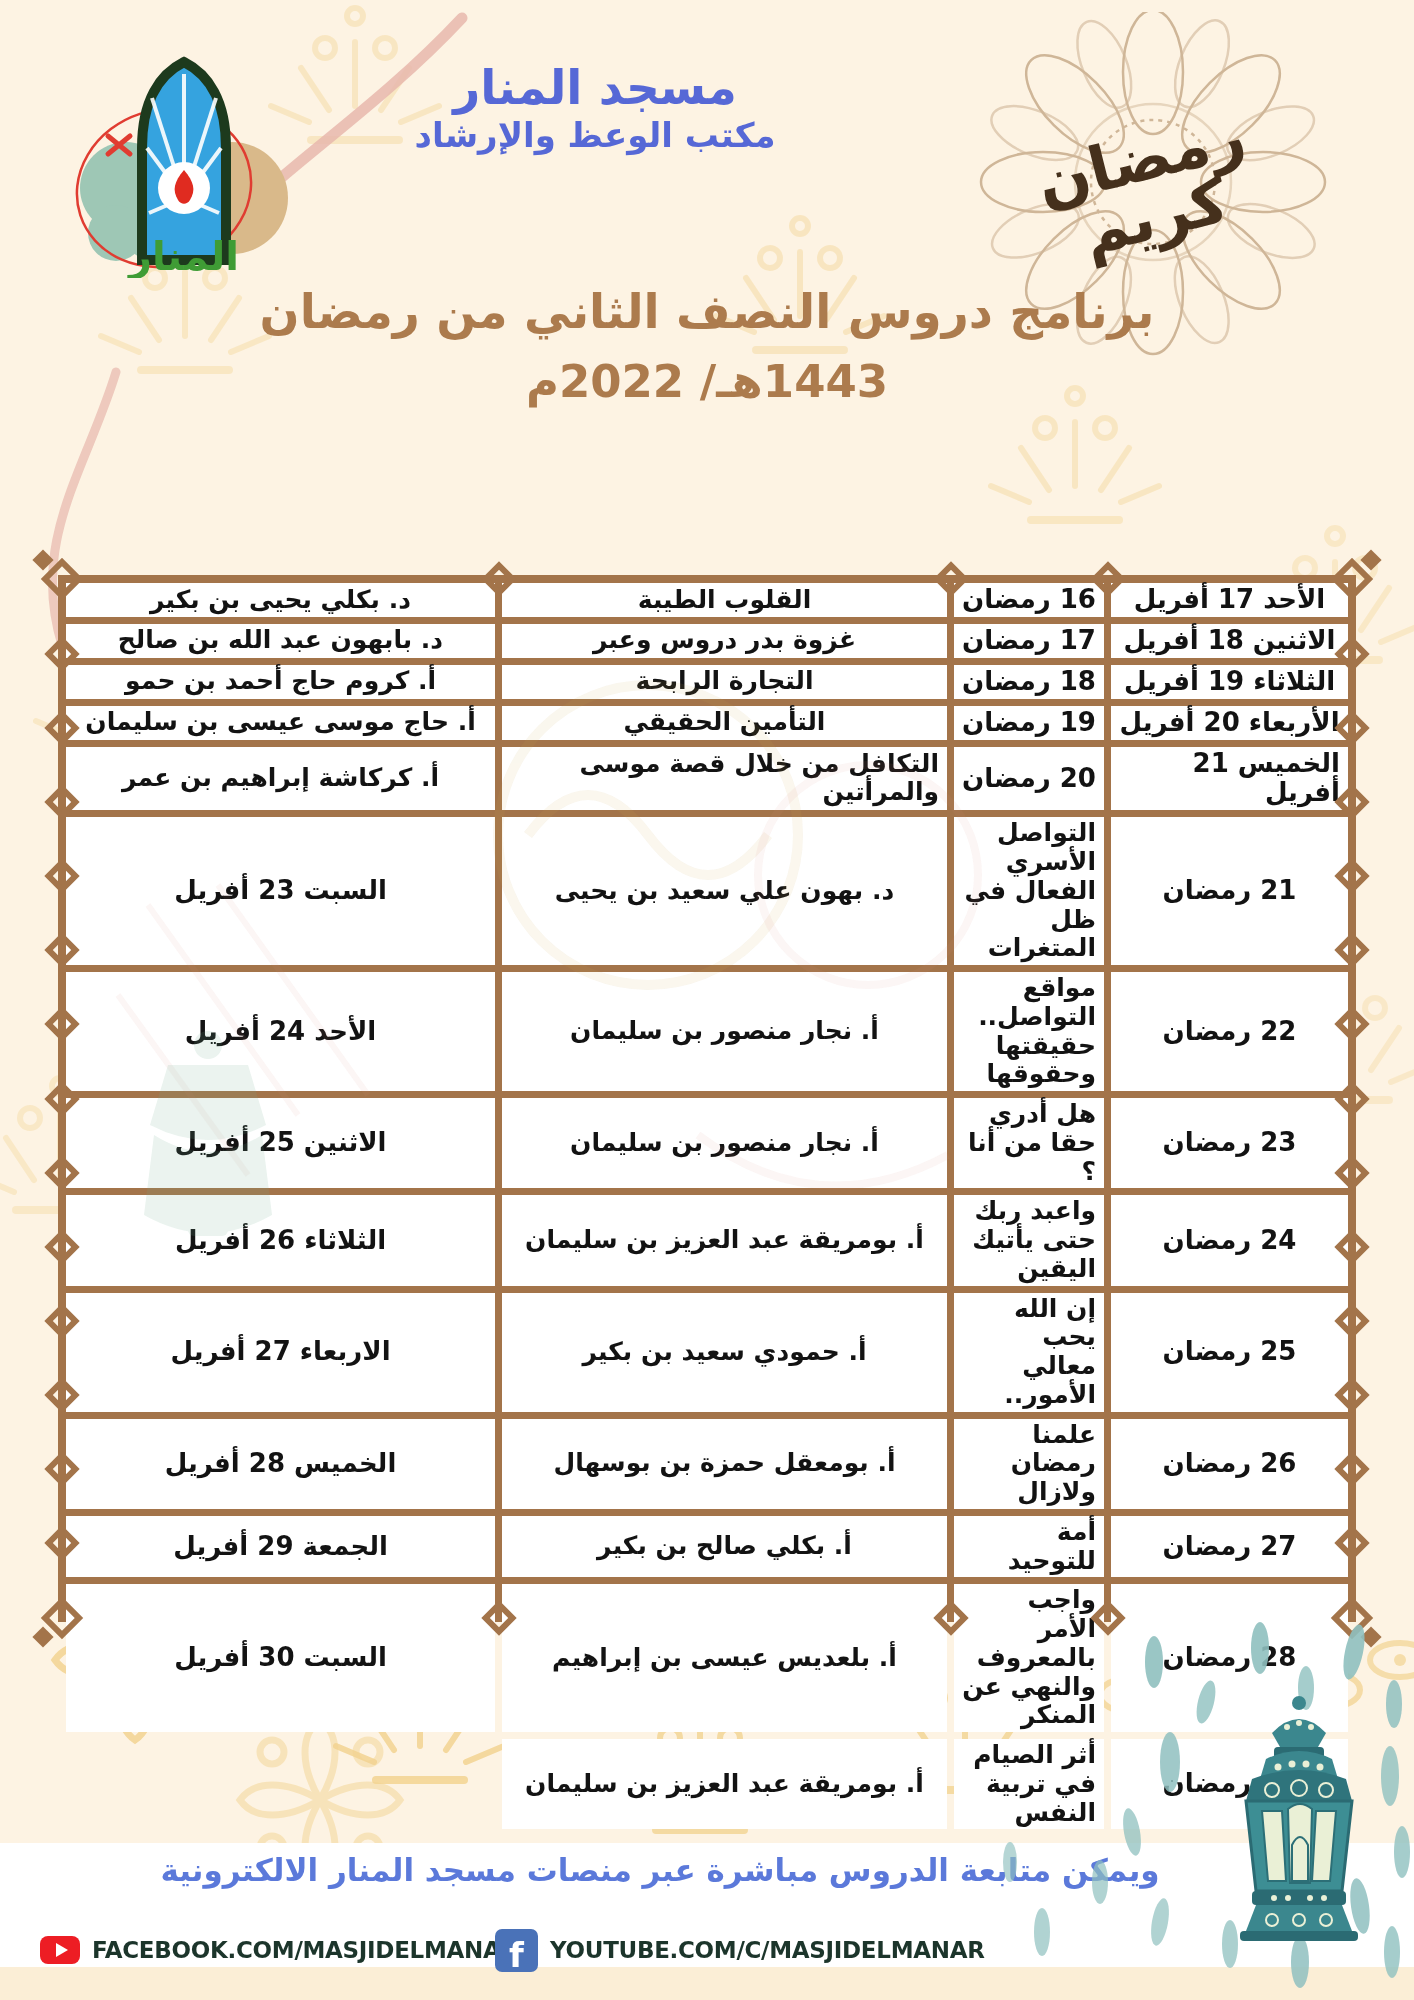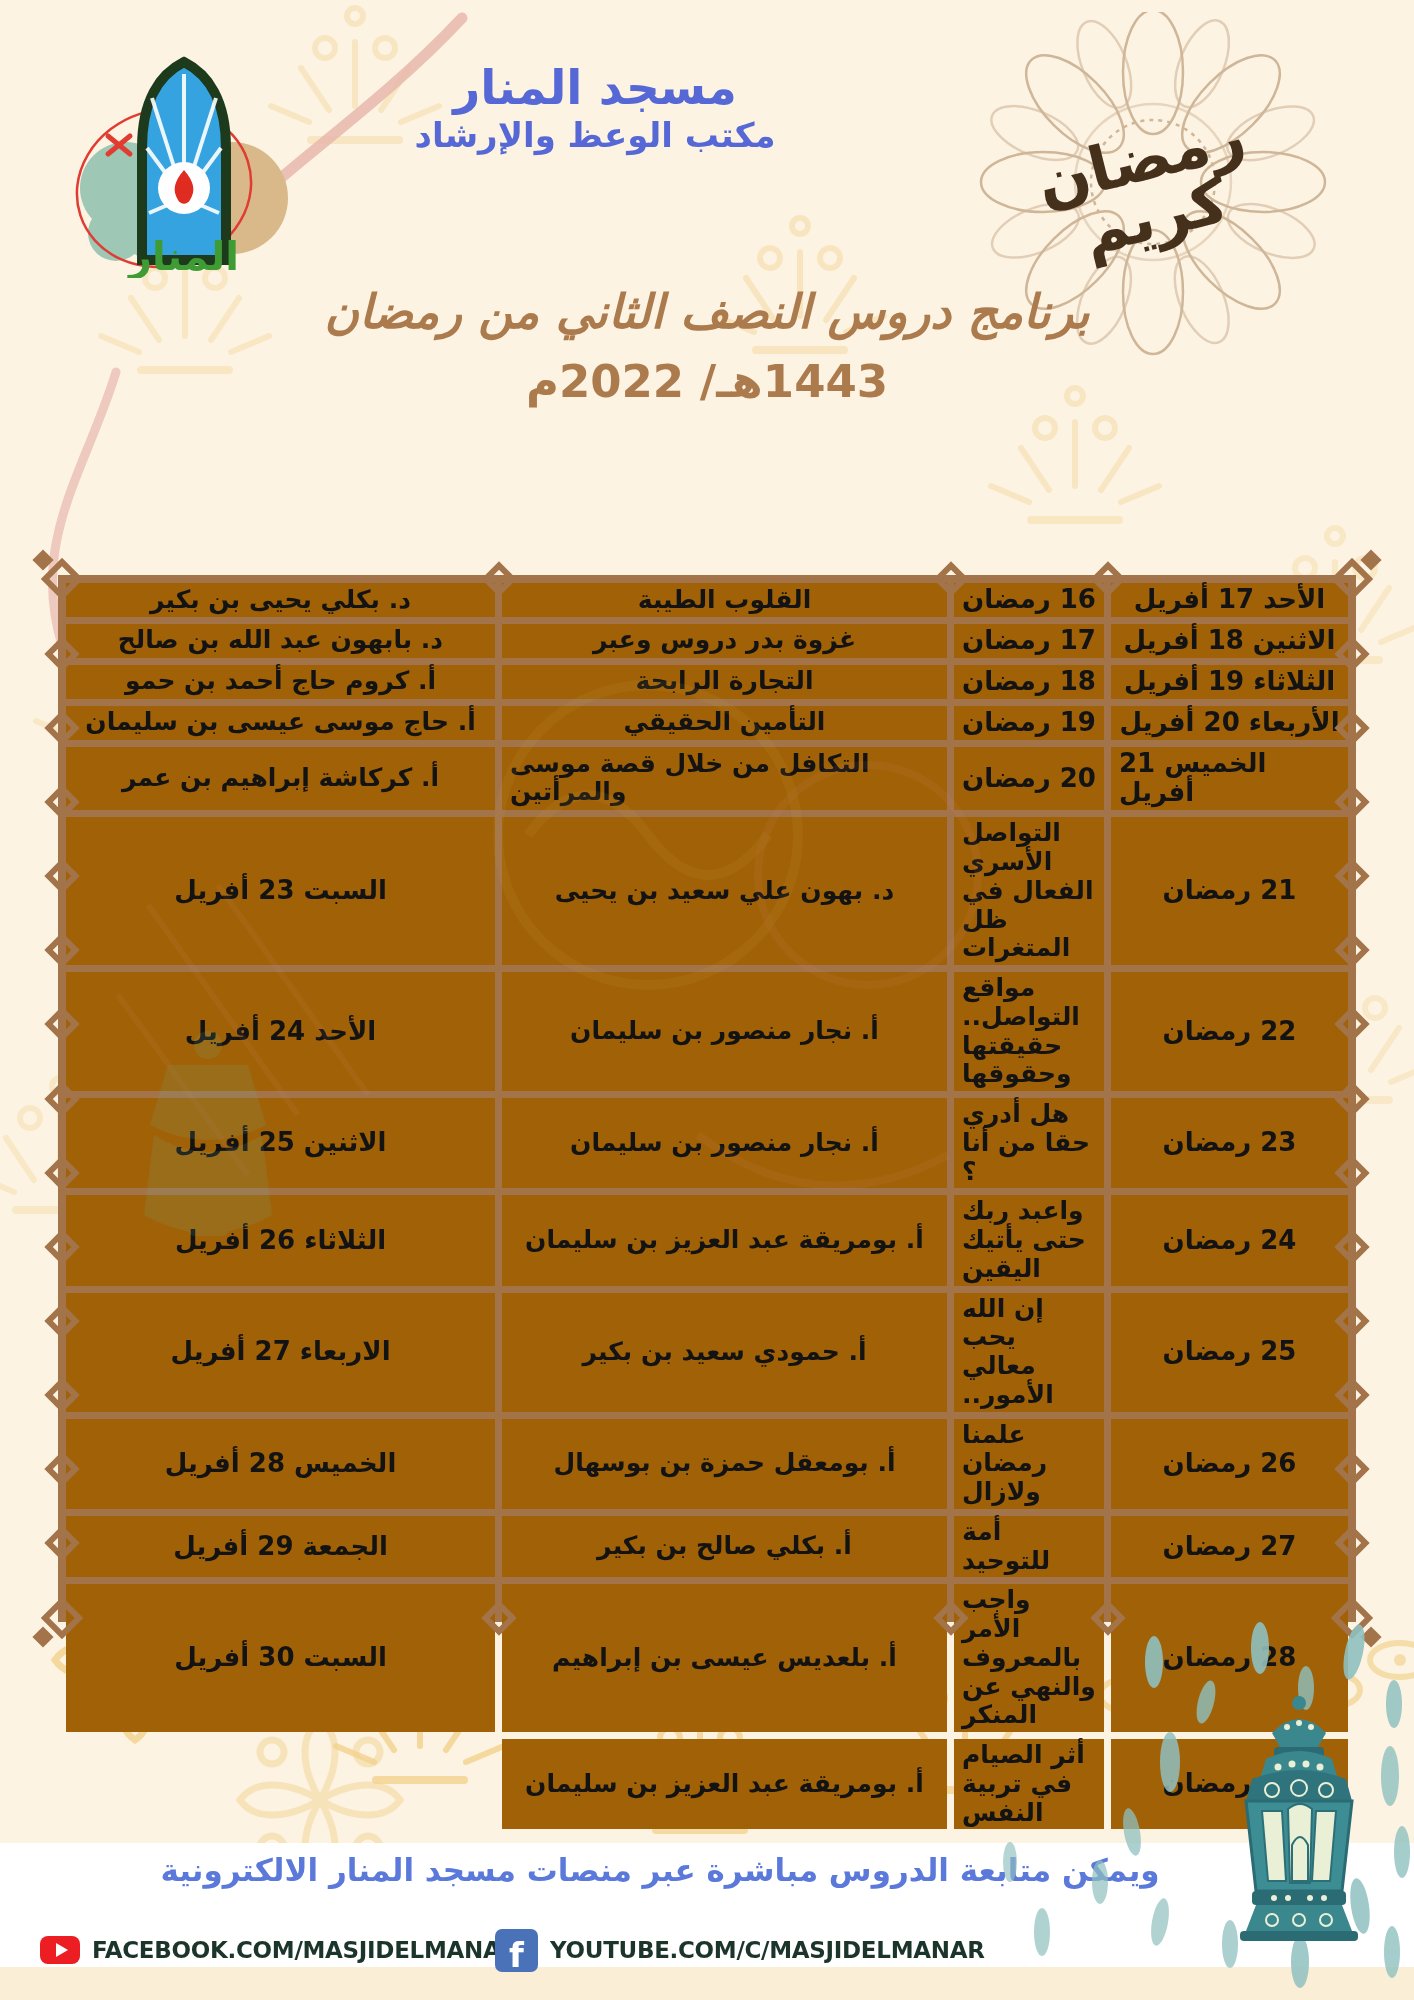--- a/index.html
+++ b/index.html
@@ -13,30 +13,30 @@
   .head-text{left:300px;top:60px;width:590px;text-align:center;direction:rtl;color:#5668d6;}
   .mosque-name{font-size:47px;font-weight:800;letter-spacing:0;}
   .office-name{font-size:34px;font-weight:800;}
   .ornament-box{left:958px;top:12px;width:380px;height:345px;}
   .callig{position:absolute;left:50%;top:52%;transform:translate(-50%,-52%) rotate(-14deg);
           width:250px;text-align:center;direction:rtl;color:#45301c;font-weight:800;
           font-size:62px;line-height:.95;}
 
   
   .title-wrap{left:0;top:284px;width:1414px;text-align:center;direction:rtl;color:#ac7b4d;}
-  .title-l1{font-size:47px;font-weight:800;font-style:italic;}
+  .title-l1{font-size:47px;font-weight:800;}
   .title-l2{margin-top:16px;font-size:45px;font-weight:800;}
 
   
   .schedule{left:58px;top:575px;width:1298px;height:1047px;box-sizing:border-box;
             display:grid;grid-template-columns:237px 150px 445px 429px;
             grid-template-rows:repeat(14,1fr);gap:7px;direction:rtl;
             background:#a3744a;border:8px solid #a3744a;}
-  .cell{background:#a16207;display:flex;align-items:center;justify-content:center;
-        text-align:left;color:#131313;font-weight:800;padding:2px 8px;line-height:1.15;}
+  .cell{background:#ffffff;display:flex;align-items:center;justify-content:center;
+        text-align:right;color:#131313;font-weight:800;padding:2px 8px;line-height:1.15;}
   .c-date{font-size:26px;}
   .c-day{font-size:26px;}
   .c-topic{font-size:25px;}
   .c-lect{font-size:25px;}
 
   .dmd{position:absolute;box-sizing:border-box;width:25px;height:25px;
        border:6px solid #a3744a;transform:translate(-50%,-50%) rotate(45deg);z-index:5;}
   .dmd.big{width:30px;height:30px;}
   .dmd.solid{width:15px;height:15px;border:0;background:#a3744a;}
 

